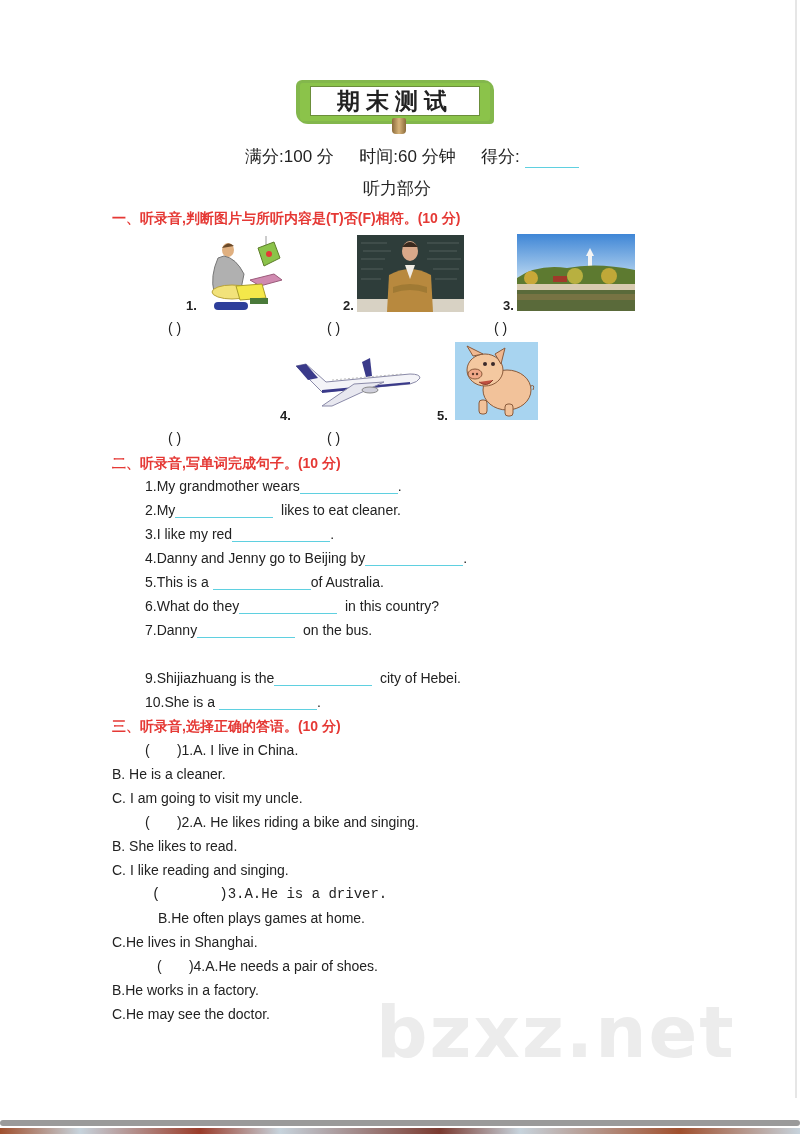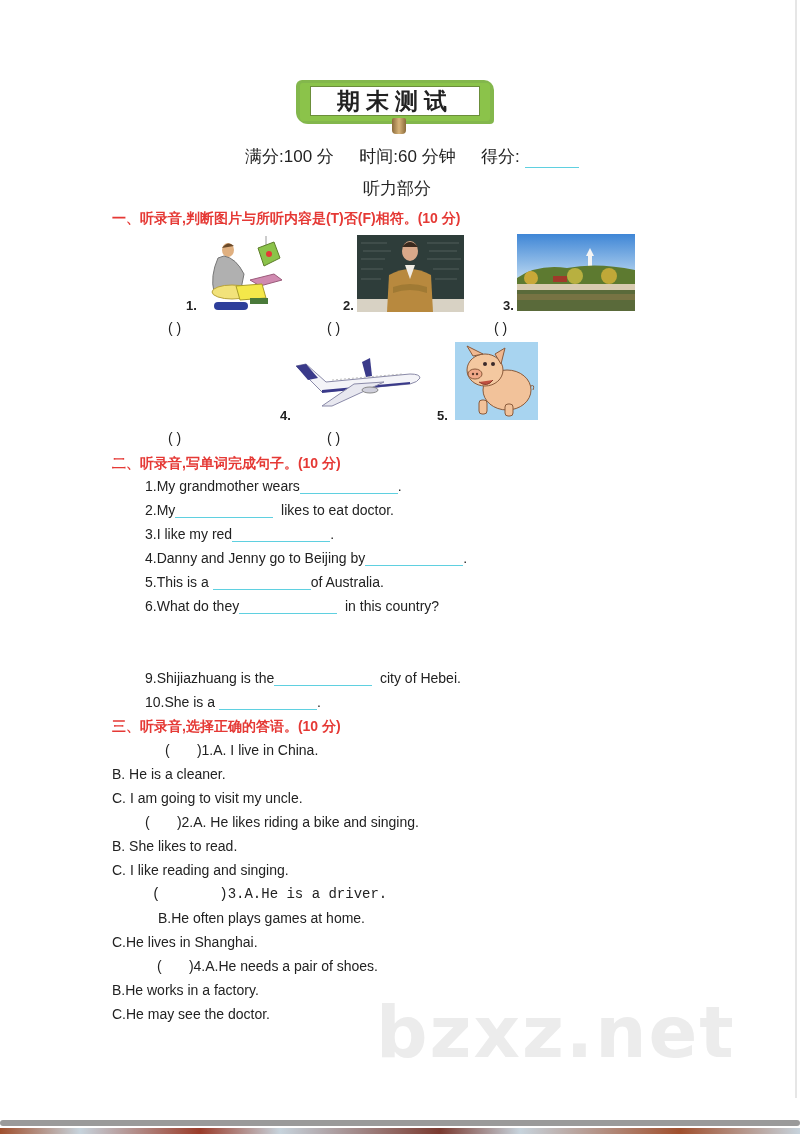--- a/index.html
+++ b/index.html
@@ -162,44 +162,47 @@
     </svg>
   </div>
   <div class="abs paren" style="left:327px; top:430px;">(      )</div>
 
   <div class="abs section-head" style="left:112px; top:455px;">二、听录音,写单词完成句子。(10 分)</div>
 
   <div class="abs line" style="left:145px; top:478px;">
     <span>1.My grandmother wears</span><span class="blank" style="width:98px"></span><span>.</span>
   </div>
   <div class="abs line" style="left:145px; top:502px;">
-    <span>2.My</span><span class="blank" style="width:98px"></span><span style="white-space:pre">  likes to eat doctor.</span>
+    <span>2.My</span><span class="blank" style="width:98px"></span><span style="white-space:pre">  likes to eat cleaner.</span>
   </div>
   <div class="abs line" style="left:145px; top:526px;">
     <span>3.I like my red</span><span class="blank" style="width:98px"></span><span>.</span>
   </div>
   <div class="abs line" style="left:145px; top:550px;">
     <span>4.Danny and Jenny go to Beijing by</span><span class="blank" style="width:98px"></span><span>.</span>
   </div>
   <div class="abs line" style="left:145px; top:574px;">
     <span style="white-space:pre">5.This is a </span><span class="blank" style="width:98px"></span><span>of Australia.</span>
   </div>
   <div class="abs line" style="left:145px; top:598px;">
     <span>6.What do they</span><span class="blank" style="width:98px"></span><span style="white-space:pre">  in this country?</span>
   </div>
+  <div class="abs line" style="left:145px; top:622px;">
+    <span>7.Danny</span><span class="blank" style="width:98px"></span><span style="white-space:pre">  on the bus.</span>
+  </div>
   <div class="abs line" style="left:145px; top:670px;">
     <span>9.Shijiazhuang is the</span><span class="blank" style="width:98px"></span><span style="white-space:pre">  city of Hebei.</span>
   </div>
   <div class="abs line" style="left:145px; top:694px;">
     <span style="white-space:pre">10.She is a </span><span class="blank" style="width:98px"></span><span>.</span>
   </div>
 
   <div class="abs section-head" style="left:112px; top:718px;">三、听录音,选择正确的答语。(10 分)</div>
 
-  <div class="abs line" style="left:145px; top:742px;margin-left:20px;">
+  <div class="abs line" style="left:145px; top:742px;">
     <span style="white-space:pre">(       )</span><span>1.A. I live in China.</span>
   </div>
   <div class="abs line" style="left:112px; top:766px;">B. He is a cleaner.</div>
   <div class="abs line" style="left:112px; top:790px;">C. I am going to visit my uncle.</div>
 
   <div class="abs line" style="left:145px; top:814px;">
     <span style="white-space:pre">(       )</span><span>2.A. He likes riding a bike and singing.</span>
   </div>
   <div class="abs line" style="left:112px; top:838px;">B. She likes to read.</div>
   <div class="abs line" style="left:112px; top:862px;">C. I like reading and singing.</div>

